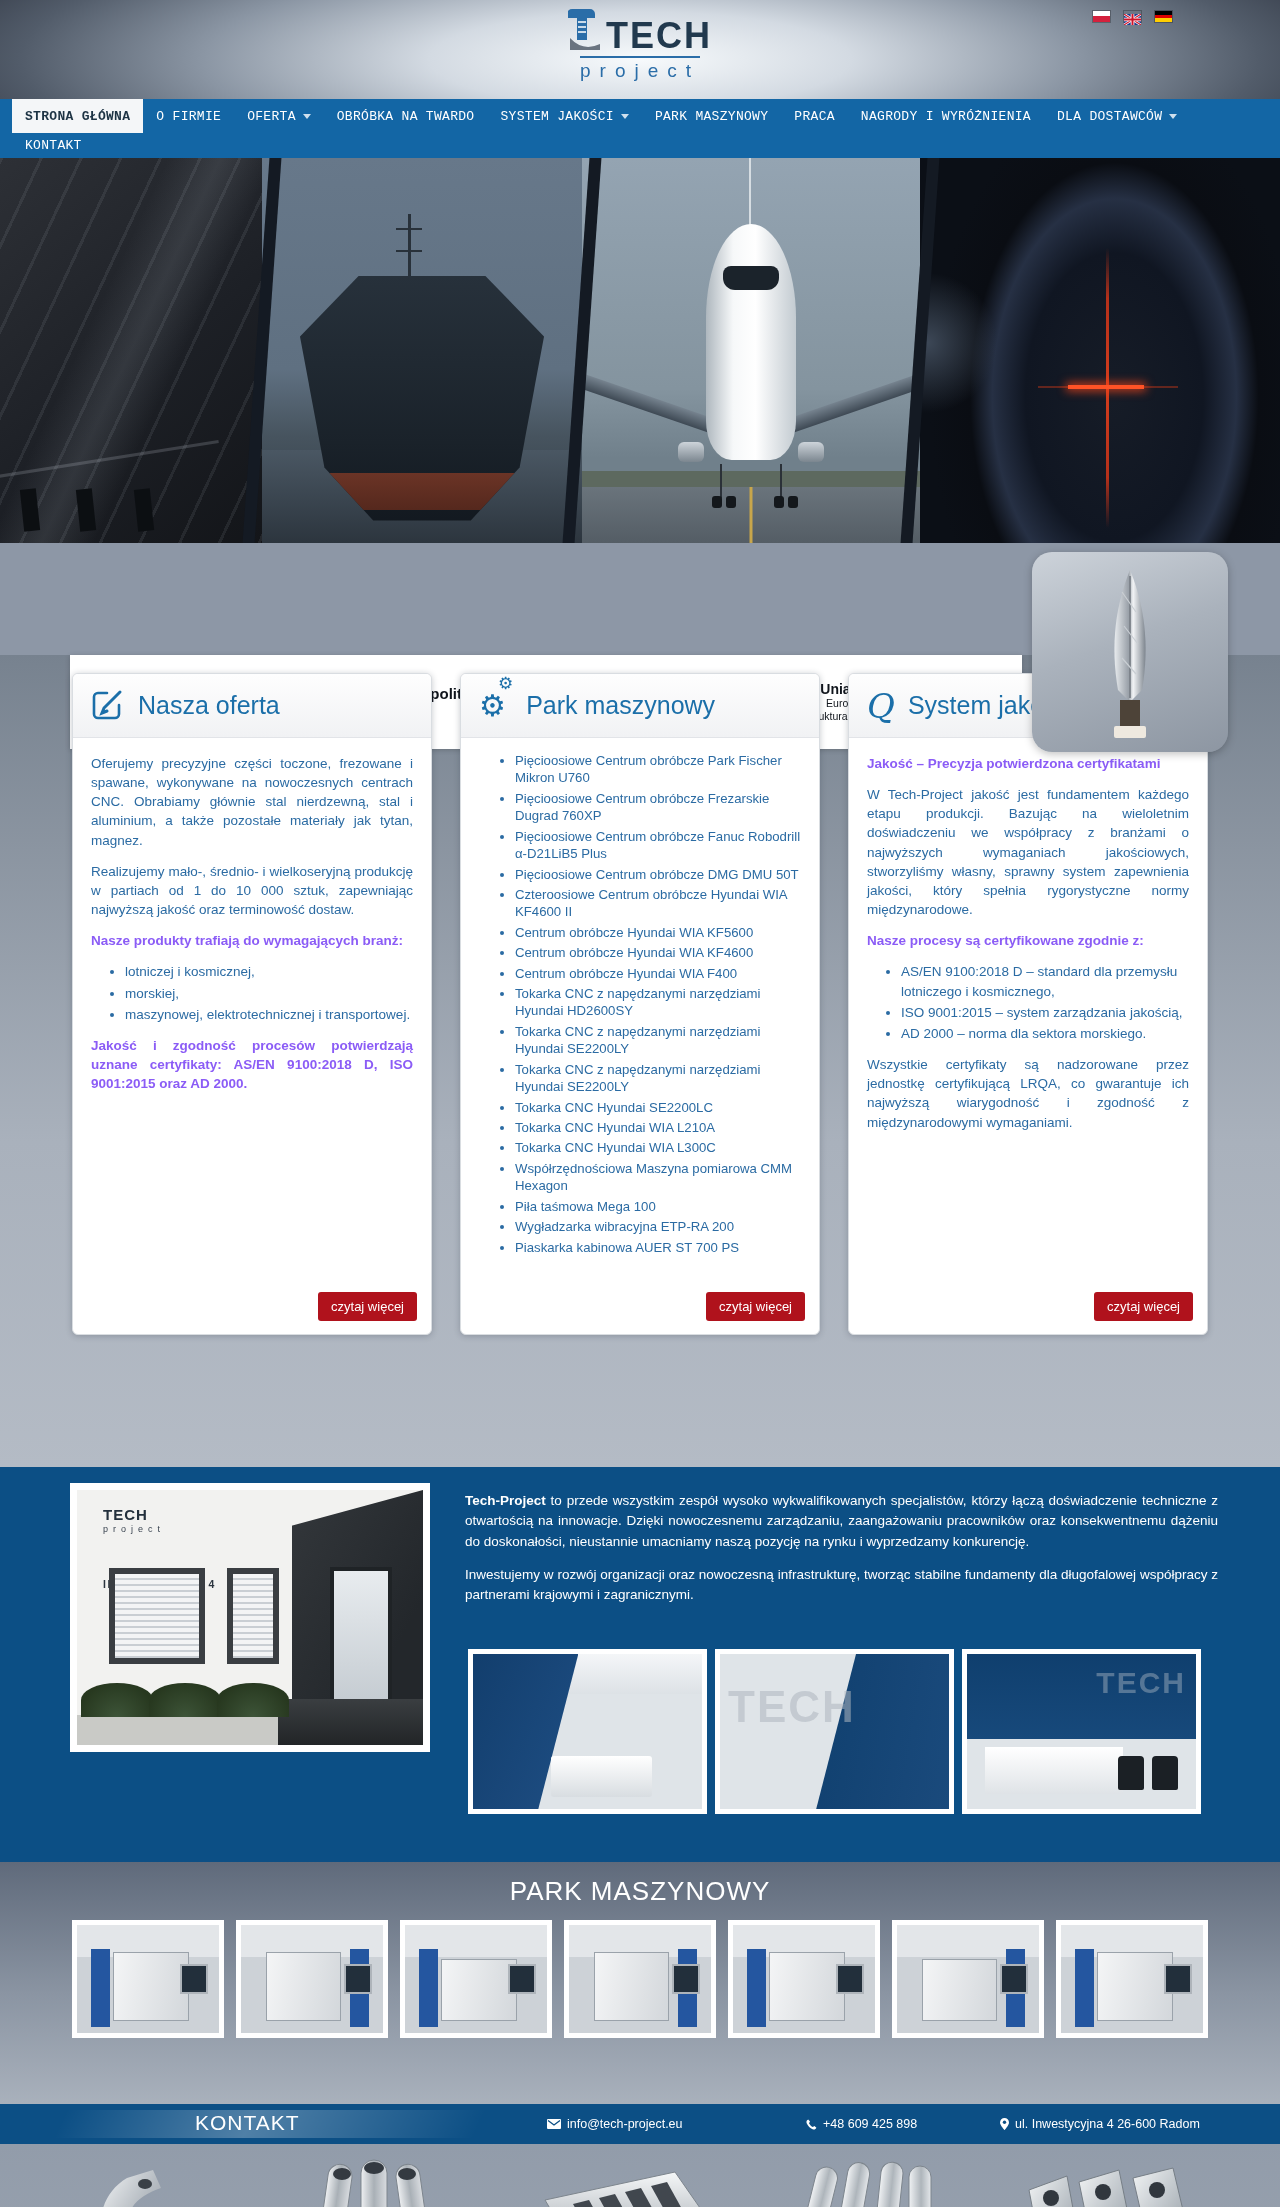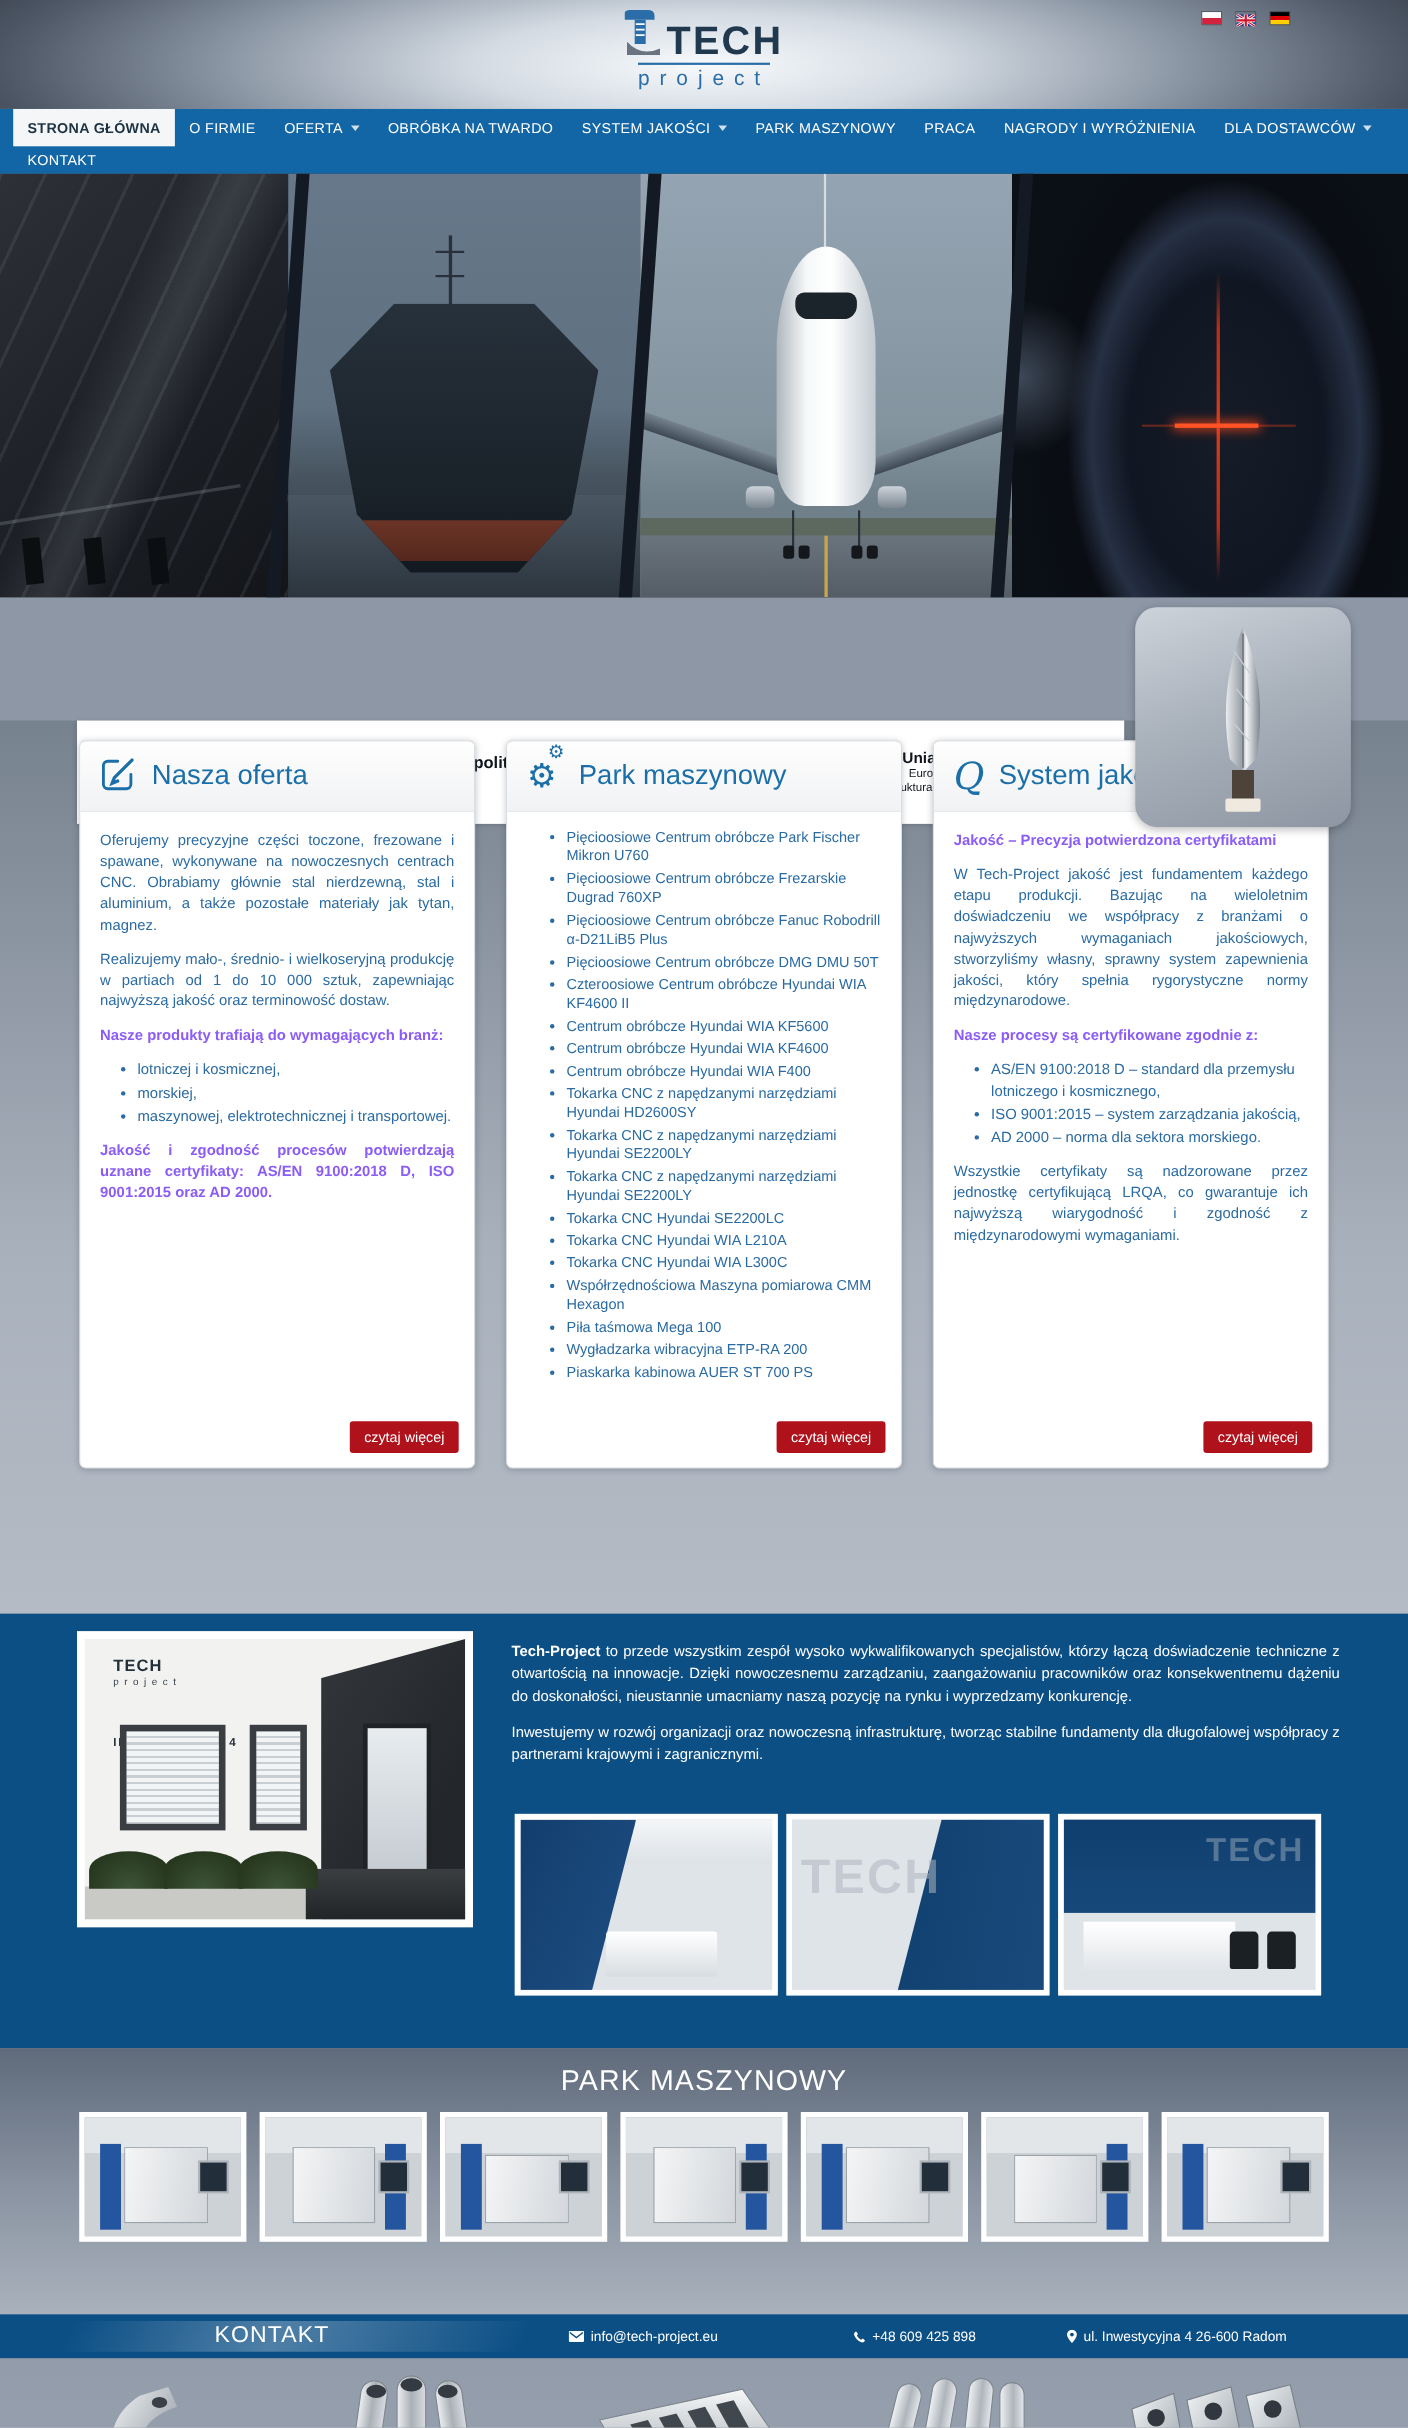--- a/index.html
+++ b/index.html
@@ -14,21 +14,21 @@
   .flag { width:17px; height:11px; display:inline-block; box-shadow:0 0 0 1px rgba(0,0,0,.25); cursor:pointer; }
   .flag-pl { background:linear-gradient(#ffffff 0 50%, #d4213d 50% 100%); }
   .flag-de { background:linear-gradient(#000 0 33%, #dd0000 33% 66%, #ffce00 66% 100%); }
   .logo { position:absolute; left:50%; top:8px; transform:translateX(-50%); width:180px; text-align:center; cursor:pointer; }
   .logo-row { display:flex; align-items:flex-end; justify-content:center; gap:4px; }
   .logo-tech { font-size:36px; font-weight:bold; letter-spacing:2px; color:#21394e; line-height:1; font-family:"Liberation Sans",sans-serif; }
   .logo-project { font-size:19px; color:#2a6da8; letter-spacing:9px; margin-top:2px; border-top:2px solid #2a6da8; padding-top:2px; display:inline-block; }
 
   
   .nav { background:#1366a5; }
-  .nav-row { display:flex; flex-wrap:nowrap; align-items:stretch; padding-left:12px; }
+  .nav-row { display:flex; flex-wrap:nowrap; align-items:stretch; padding-left:12px;font-family:Liberation Mono, monospace; }
   .nav-row1 { height:34px; }
   .nav-row2 { height:25px; }
   .nav-item { color:#ffffff; font-size:13px; font-weight:500; letter-spacing:.3px; display:flex; align-items:center; padding:0 13px; cursor:pointer; white-space:nowrap; }
   .nav-item.active { background:#f4f6f8; color:#1d3344; font-weight:bold; }
   .caret { display:inline-block; width:0; height:0; border-left:4px solid transparent; border-right:4px solid transparent; border-top:5px solid #cfe0ee; margin-left:7px; }
 
   
   .hero { height:385px; position:relative; background:#10151c; overflow:hidden; }
   .hp { position:absolute; top:0; bottom:0; overflow:hidden; }
   .hp1 { left:0; width:262px;
@@ -139,21 +139,21 @@
   .mm-body { position:absolute; left:26%; top:26%; width:52%; height:62%; background:linear-gradient(100deg, #f4f5f6, #d3d7db); box-shadow:0 0 0 1px #9aa2aa; }
   .mm-screen { position:absolute; right:9%; top:38%; width:17%; height:24%; background:#222f3b; box-shadow:0 0 0 2px #aeb4ba; }
   .mthumb:nth-child(2n) .mm-blue { left:auto; right:10%; }
   .mthumb:nth-child(2n) .mm-body { left:18%; }
   .mthumb:nth-child(3n) .mm-body { top:32%; height:56%; }
 
   
   .contact { height:40px; background:#0c4f85; position:relative; color:#ffffff; }
   .swoosh { left:60px; top:6px; width:420px; height:28px; background:linear-gradient(90deg, rgba(255,255,255,0) 0%, rgba(255,255,255,.28) 45%, rgba(255,255,255,0) 100%); transform:skewX(-25deg); }
   .contact-title { left:195px; top:7px; font-size:21px; letter-spacing:1px; font-weight:400; }
-  .c-item { top:13px; font-size:12.5px; display:flex; align-items:center; gap:6px; cursor:pointer; }
+  .c-item { top:13px; font-size:12.5px; display:flex; align-items:center; gap:6px; cursor:pointer;margin-left:30px; }
   .c-icon svg { display:block; }
 
   
   .products { height:141px; background:linear-gradient(#929caa, #98a2af); position:relative; overflow:hidden;
     display:flex; align-items:center; justify-content:space-around; padding:0 40px; }
   .prod svg { display:block; }
 </style>
 </head>
 <body>
 

